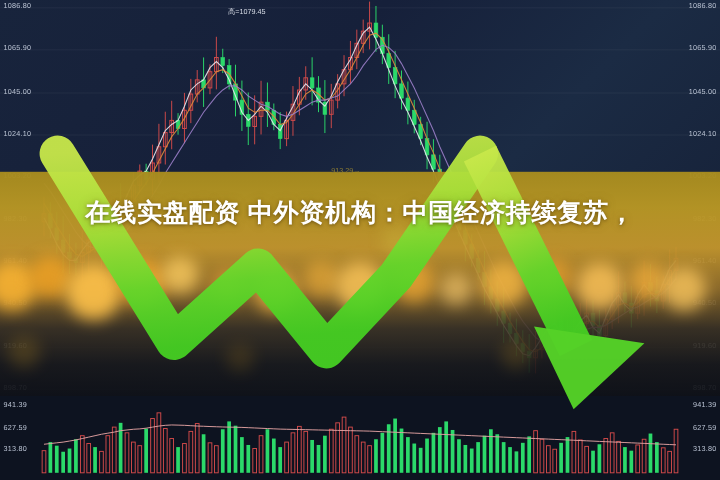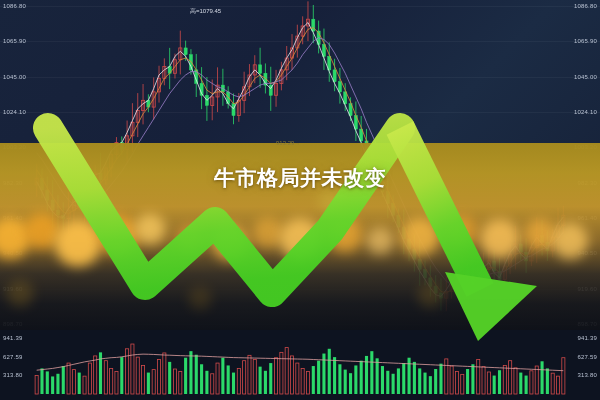--- a/index.html
+++ b/index.html
@@ -476,16 +476,16 @@
         <stop offset="70%" stop-color="#62d62a"></stop>
         <stop offset="100%" stop-color="#45cf22"></stop>
       </linearGradient>
     </defs>
     <path id="arrow-path" d="M 48 18 L 145 175 L 215 112 L 272 182 L 330 120 L 400 18" fill="none" stroke="url(#arrGrad)" stroke-width="30" stroke-linecap="round" stroke-linejoin="round" opacity="0.95"></path>
     <path id="arrow-tail" d="M 400 18 L 480 180" fill="none" stroke="url(#arrGrad)" stroke-width="30" stroke-linecap="butt" stroke-linejoin="round" opacity="0.95"></path>
     <polygon id="arrow-head" points="445,162 537,176 478,231" fill="#55d227" opacity="0.97"></polygon>
   </svg>
 
   <div id="headline">
-    <span class="line">牛市格局并未改变</span>
+    <span class="line">在线实盘配资 中外资机构：中国经济持续复苏，</span>
   </div>
 
 </div>
 
 </body></html>

